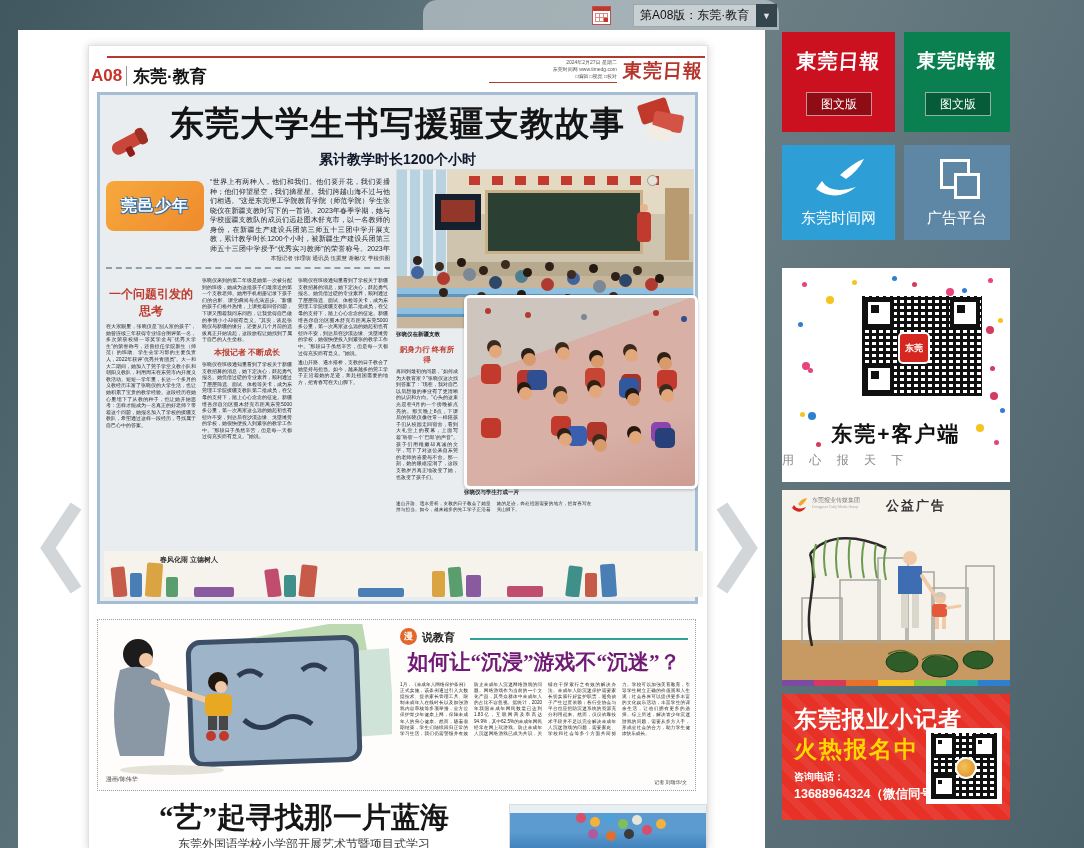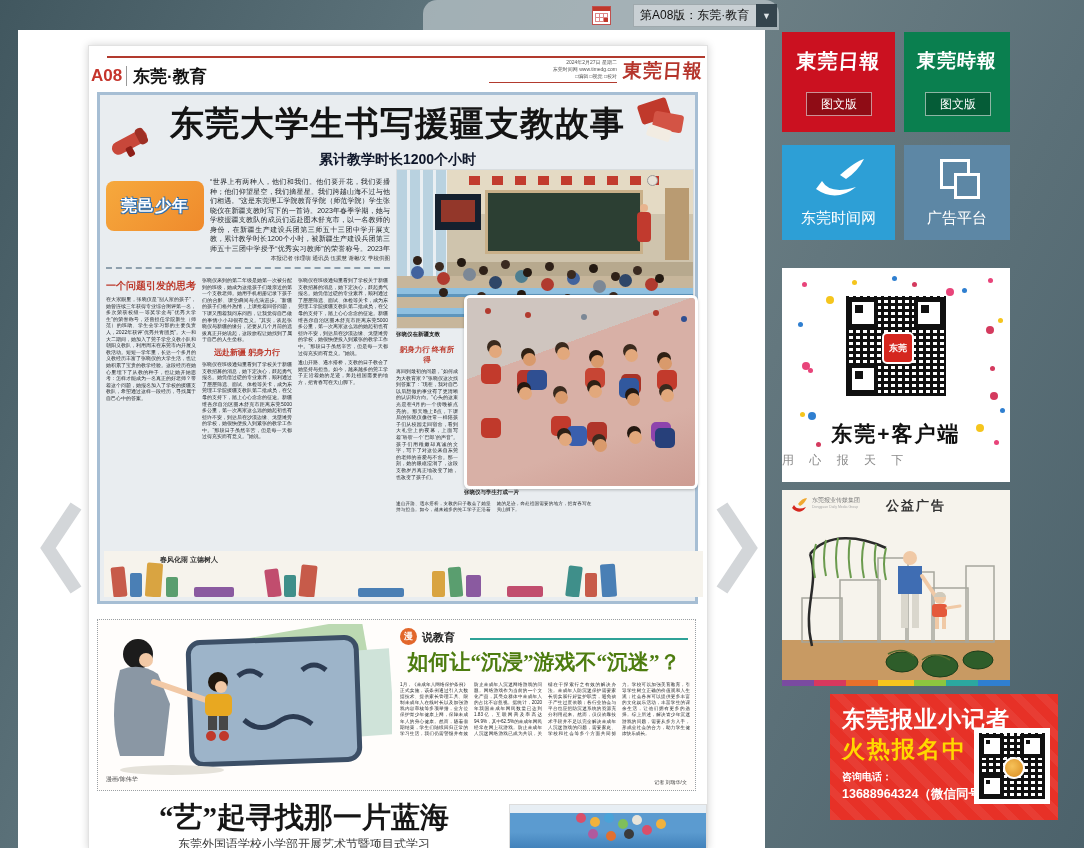--- a/index.html
+++ b/index.html
@@ -96,26 +96,26 @@
       <div class="abs" style="left:6px;top:82px;width:284px;height:76px;overflow:hidden;">
         <div style="float:left;width:98px;height:50px;margin:4px 6px 2px 0;background:linear-gradient(135deg,#f6a93d,#ef8a2c);border-radius:8px;display:flex;align-items:center;justify-content:center;">
           <span style="color:#fff;font-weight:800;font-size:16px;letter-spacing:1px;text-shadow:1px 1px 0 #2e6fb0,-1px 1px 0 #2e6fb0,1px -1px 0 #2e6fb0;">莞邑少年</span>
         </div>
         <div class="jt" style="font-size:7px;line-height:9.5px;">“世界上有两种人，他们和我们。他们要开花，我们要播种；他们仰望星空，我们摘星星。我们跨越山海不过与他们相遇。”这是东莞理工学院教育学院（师范学院）学生张晓仪在新疆支教时写下的一首诗。2023年春季学期，她与学校援疆支教队的成员们远赴图木舒克市，以一名教师的身份，在新疆生产建设兵团第三师五十三团中学开展支教，累计教学时长1200个小时，被新疆生产建设兵团第三师五十三团中学授予“优秀实习教师”的荣誉称号。2023年末，她荣获国家奖学金，作为莞工学子中的优秀代表走上领奖台，成为师弟师妹们的榜样。</div>
       </div>
       <div class="abs" style="left:6px;top:160px;width:284px;text-align:right;font-size:5.5px;color:#333;">本报记者 张理萌 通讯员 伍振慧 谢楸/文 学校供图</div>
       <div class="abs" style="left:6px;top:172px;width:284px;border-top:2px dashed #8fa0ad;"></div>
 
       <div class="abs" style="left:6px;top:182px;width:90px;height:312px;overflow:hidden;">
-        <div class="redhead" style="font-size:10px;margin:2px 0 3px;">一个问题引发的思考</div>
+        <div class="redhead" style="font-size:12px;margin:9px 0 3px;">一个问题引发的思考</div>
         <div class="jt" style="font-size:5px;line-height:6.6px;">在大家眼里，张晓仪是“别人家的孩子”，她曾连续三年获得专业综合测评第一名，多次荣获校级一等奖学金与“优秀大学生”的荣誉称号，还曾担任学院新生（师范）的班助、学生会学习部的主要负责人，2022年获评“优秀共青团员”。大一和大二期间，她加入了莞子学堂义教小队和朝阳义教队，利用周末在东莞市内开展义教活动。短短一学年里，长达一个多月的义教经历丰富了张晓仪的大学生活，也让她积累了宝贵的教学经验。这段经历在她心里埋下了从教的种子，也让她开始思考：怎样才能成为一名真正的好老师？带着这个问题，她报名加入了学校的援疆支教队，希望通过这样一段经历，寻找属于自己心中的答案。</div>
       </div>
       <div class="abs" style="left:102px;top:182px;width:90px;height:312px;overflow:hidden;">
         <div class="jt" style="font-size:5px;line-height:6.6px;">张晓仪来到的第二年级是她第一次被分配到的班级，她成为这批孩子们最亲近的第一个支教老师。她用手机相册记录下孩子们的合影、课堂瞬间与点滴进步。“新疆的孩子们格外热情，上课抢着回答问题，下课又围着我问东问西，让我觉得自己做的事情小小却很有意义。”其实，谈起张晓仪与新疆的缘分，还要从几个月前的选拔真正开始说起，这段旅程让她找到了属于自己的人生坐标。</div>
-        <div class="redhead" style="font-size:8px;margin:4px 0 3px;">远赴新疆 躬身力行</div>
+        <div class="redhead" style="font-size:8px;margin:4px 0 3px;">本报记者 不断成长</div>
         <div class="jt" style="font-size:5px;line-height:6.6px;">张晓仪在班级通知里看到了学校关于新疆支教招募的消息，她下定决心，鼓起勇气报名。她凭借过硬的专业素养，顺利通过了层层筛选、面试、体检等关卡，成为东莞理工学院援疆支教队第二批成员，在父母的支持下，踏上心心念念的征途。新疆维吾尔自治区图木舒克市距离东莞5000多公里，第一次离家这么远的她起初也有些许不安，到达后在沙漠边缘、戈壁滩旁的学校，她很快便投入到紧张的教学工作中。“那段日子虽然辛苦，但是每一天都过得充实而有意义。”她说。</div>
       </div>
       <div class="abs" style="left:198px;top:182px;width:90px;height:312px;overflow:hidden;">
         <div class="jt" style="font-size:5px;line-height:6.6px;">张晓仪在班级通知里看到了学校关于新疆支教招募的消息，她下定决心，鼓起勇气报名。她凭借过硬的专业素养，顺利通过了层层筛选、面试、体检等关卡，成为东莞理工学院援疆支教队第二批成员，在父母的支持下，踏上心心念念的征途。新疆维吾尔自治区图木舒克市距离东莞5000多公里，第一次离家这么远的她起初也有些许不安，到达后在沙漠边缘、戈壁滩旁的学校，她很快便投入到紧张的教学工作中。“那段日子虽然辛苦，但是每一天都过得充实而有意义。”她说。</div>
         <div class="jt" style="font-size:5px;line-height:6.6px;margin-top:3px;">逢山开路、遇水搭桥，支教的日子教会了她坚持与担当。如今，越来越多的莞工学子正沿着她的足迹，奔赴祖国需要的地方，把青春写在天山脚下。</div>
       </div>
 
       <div class="abs" style="left:296px;top:74px;width:296px;height:158px;overflow:hidden;border:1px solid #d8dde0;">
         <div class="abs" style="inset:0;background:linear-gradient(#e4dac4 0 28%,#cfc4ad 28% 58%,#b7a98e 58% 100%);"></div>
         <div class="abs" style="left:0;top:0;width:50px;height:112px;background:repeating-linear-gradient(90deg,#b9d2e0 0 10px,#e9eff3 10px 13px);"></div>
@@ -192,21 +192,21 @@
         <rect x="117" y="92" width="9" height="14" fill="#474747"></rect>
         <circle cx="109" cy="112" r="5" fill="#c0392b"></circle>
         <circle cx="122" cy="112" r="5" fill="#c0392b"></circle>
         <ellipse cx="70" cy="146" rx="52" ry="5" fill="#e5e2da"></ellipse>
       </svg>
       <div class="abs" style="left:8px;bottom:6px;font-size:6px;color:#444;">漫画/陈伟华</div>
 
       <div class="abs ctr" style="left:302px;top:8px;width:17px;height:17px;border-radius:50%;background:#e2672b;color:#fff;font-size:9px;font-weight:bold;">漫</div>
       <div class="abs" style="left:324px;top:10px;font-size:11px;font-weight:bold;color:#222;">说教育</div>
       <div class="abs" style="left:372px;top:18px;width:218px;height:2px;background:#2fa297;"></div>
-      <div class="abs serif" style="left:300px;top:28px;width:292px;text-align:center;font-size:21px;font-weight:800;color:#4d7c0f;">如何让“沉浸”游戏不“沉迷”？</div>
+      <div class="abs serif" style="left:300px;top:28px;width:292px;text-align:center;font-size:21px;font-weight:800;color:#701a75;">如何让“沉浸”游戏不“沉迷”？</div>
       <div class="abs jt" style="left:302px;top:62px;width:290px;height:92px;font-size:4.6px;line-height:6.1px;column-count:4;column-gap:6px;">1月，《未成年人网络保护条例》正式实施，该条例通过引入大数据技术、提供家长管理工具、限制未成年人在线时长以及加强游戏内容审核等多项举措，全方位保护青少年健康上网，保障未成年人的身心健康。然而，随着假期结束，学生们陆续回归正常的学习生活，我们仍需警惕并有效防止未成年人沉迷网络游戏的问题。网络游戏作为当前的一个文化产品，其受众群体中未成年人的占比不容忽视。据统计，2020年我国未成年网民数量已达到1.83亿，互联网普及率高达94.9%，其中62.5%的未成年网民经常在网上玩游戏。防止未成年人沉迷网络游戏已成为共识，关键在于探索行之有效的解决办法。未成年人防沉迷保护需要家长切实履行好监护职责，避免孩子产生过度依赖；各行业协会与平台也应把防沉迷系统的资源充分利用起来。然而，仅仅依靠技术手段并不足以完全解决未成年人沉迷游戏的问题，需要家庭、学校和社会等多个方面共同努力。学校可以加强美育教育，引导学生树立正确的价值观和人生观；社会各界可以提供更多丰富的文化娱乐活动，丰富学生的课余生活，让他们拥有更多的选择。综上所述，解决青少年沉迷游戏的问题，需要从多方入手，形成全社会的合力，助力学生健康快乐成长。</div>
       <div class="abs" style="right:8px;bottom:5px;font-size:5px;color:#333;">记者 刘瑞华/文</div>
     </div>
 
     <div class="abs serif" style="left:28px;top:752px;width:374px;text-align:center;font-size:29px;font-weight:800;color:#161616;">“艺”起寻找那一片蓝海</div>
     <div class="abs" style="left:28px;top:790px;width:374px;text-align:center;font-size:12px;color:#3a3a3a;">东莞外国语学校小学部开展艺术节暨项目式学习</div>
     <div class="abs" style="left:420px;top:758px;width:196px;height:45px;overflow:hidden;border:1px solid #dcdcdc;">
       <div class="abs" style="inset:0;background:linear-gradient(180deg,#e7eef4 0 18%,#5b9bd0 18% 60%,#3f7fb8 100%);"></div>
       <div class="abs dots" style="left:66px;top:8px;width:10px;height:10px;background:#d94f6a;box-shadow:14px 4px #f2b23c,28px 0 #4aa3d8,42px 6px #7fbf5a,56px 2px #e8e4da,12px 16px #b05a9e,30px 18px #e07030,48px 16px #3a3a3a,66px 12px #d94f6a,80px 6px #f2b23c;"></div>
     </div>
@@ -236,21 +236,21 @@
 
   <div class="abs tile" style="left:904px;top:145px;width:106px;height:95px;background:#5d87a5;">
     <div class="abs" style="left:36px;top:14px;width:24px;height:24px;border:3px solid #fff;"></div>
     <div class="abs" style="left:50px;top:28px;width:20px;height:20px;border:3px solid #fff;background:#5d87a5;"></div>
     <div class="abs" style="left:0;top:64px;width:106px;text-align:center;font-size:15px;">广告平台</div>
   </div>
 
   <div class="abs" style="left:782px;top:268px;width:228px;height:214px;background:#fff;">
     <div class="abs dots" style="left:20px;top:14px;width:5px;height:5px;background:#e8447a;box-shadow:50px -2px #f5c51d,110px 0 #d43a5e,160px 6px #2f7fd0,186px -4px #e8447a,-4px 40px #2f7fd0,196px 36px #f5c51d,6px 86px #e8447a,188px 84px #d43a5e,-2px 130px #f5c51d,198px 126px #2f7fd0,14px 160px #d43a5e,192px 158px #e8447a,90px -6px #2f7fd0;"></div>
     <div class="abs dots" style="left:44px;top:28px;width:8px;height:8px;background:#f5c51d;box-shadow:120px -8px #e8447a,160px 30px #d43a5e,-24px 66px #e8447a,164px 96px #d43a5e,-18px 116px #2f7fd0,150px 128px #f5c51d;"></div>
-    <div class="abs qr" style="left:64px;top:28px;width:100px;height:100px;">
+    <div class="abs qr" style="left:80px;top:28px;width:120px;height:100px;">
       <div class="qreye abs" style="left:2px;top:2px;width:22px;height:22px;">
           <i></i>
         </div>
       <div class="qreye abs" style="right:2px;top:2px;width:22px;height:22px;">
           <i></i>
         </div>
       <div class="qreye abs" style="left:2px;bottom:2px;width:22px;height:22px;">
           <i></i>
         </div>
       <div class="abs ctr" style="left:36px;top:36px;width:28px;height:28px;background:#d5271f;border:2px solid #fff;border-radius:5px;color:#fff;font-size:9px;font-weight:bold;">东莞</div>
@@ -303,21 +303,21 @@
       <g fill="#2e5d2a" stroke="#1c3d1a" stroke-width="1">
         <ellipse cx="120" cy="148" rx="16" ry="10"></ellipse>
           <ellipse cx="158" cy="152" rx="18" ry="11"></ellipse>
           <ellipse cx="196" cy="146" rx="15" ry="9"></ellipse>
       </g>
       <path d="M106 140 q14 -8 26 2 M140 146 q12 -10 28 0" stroke="#556b2f" stroke-width="1.5" fill="none"></path>
     </svg>
     <div class="abs rainbow" style="left:0;bottom:0;width:228px;height:6px;"></div>
   </div>
 
-  <div class="abs" style="left:782px;top:694px;width:228px;height:126px;background:#e73127;background-image:repeating-linear-gradient(45deg,rgba(255,255,255,.06) 0 8px,transparent 8px 18px);margin-left:48px;">
+  <div class="abs" style="left:782px;top:694px;width:228px;height:126px;background:#e73127;background-image:repeating-linear-gradient(45deg,rgba(255,255,255,.06) 0 8px,transparent 8px 18px);">
     <div class="abs" style="left:12px;top:10px;font-size:23px;font-weight:900;color:#fff;letter-spacing:1px;">东莞报业小记者</div>
     <div class="abs" style="left:12px;top:40px;font-size:23px;font-weight:900;color:#ffd800;letter-spacing:2px;">火热报名中</div>
     <div class="abs" style="left:12px;top:76px;font-size:10px;font-weight:bold;color:#fff;">咨询电话：</div>
     <div class="abs" style="left:12px;top:92px;font-size:12.5px;font-weight:bold;color:#fff;">13688964324（微信同号）</div>
     <div class="abs" style="left:144px;top:34px;width:76px;height:76px;background:#fff;padding:0;">
       <div class="abs qr" style="left:5px;top:5px;width:66px;height:66px;">
         <div class="qreye abs" style="left:1px;top:1px;width:16px;height:16px;">
             <i style="width:4px;height:4px;margin:2px;"></i>
           </div>
         <div class="qreye abs" style="right:1px;top:1px;width:16px;height:16px;">

